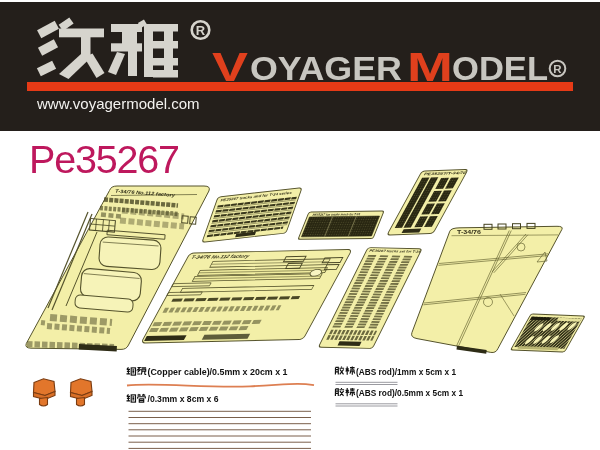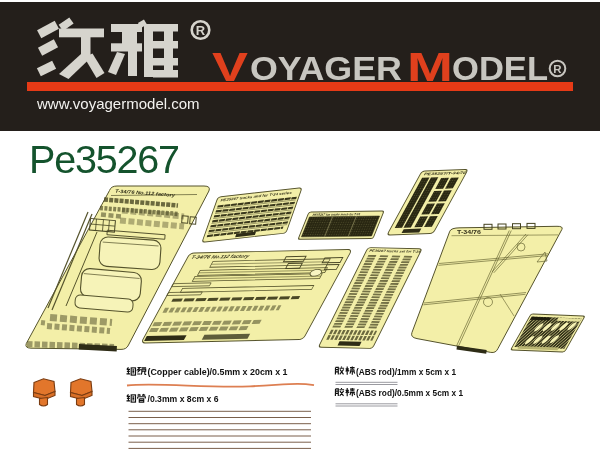--- a/index.html
+++ b/index.html
@@ -50,21 +50,21 @@
   <text x="452" y="80" font-weight="bold" font-size="34" fill="#c8c6c0" textLength="96" lengthAdjust="spacingAndGlyphs">ODEL</text>
 
   <circle cx="557.5" cy="68.5" r="7.8" fill="none" stroke="#c8c6c0" stroke-width="2"></circle>
   <text x="557.5" y="73" font-size="11.5" font-weight="bold" fill="#c8c6c0" text-anchor="middle">R</text>
 
   <rect x="27" y="82" width="546" height="9" fill="#e63a16"></rect>
 
   <text x="37" y="109" font-size="15" fill="#f4f3f0" letter-spacing="0">www.voyagermodel.com</text>
 </svg>
 
-<div class="abs" style="left:29px;top:136.8px;font-size:39.5px;letter-spacing:-1.2px;color:#14532d;text-align:center;">Pe35267</div>
+<div class="abs" style="left:29px;top:136.8px;font-size:39.5px;letter-spacing:-1.2px;color:#be185d;text-align:center;">Pe35267</div>
 
 <svg class="abs" style="left:0;top:160px;" width="600" height="290" viewBox="0 160 600 290">
   <defs>
     <pattern id="mesh" width="2.4" height="2.4" patternUnits="userSpaceOnUse">
       <rect width="2.4" height="2.4" fill="#262410"></rect>
       <rect width="1.1" height="1.1" x="0.65" y="0.65" fill="#504e2c"></rect>
     </pattern>
     <pattern id="slats" width="2.7" height="6" patternUnits="userSpaceOnUse" patternTransform="rotate(28)">
       <rect width="2.7" height="6" fill="#34321a"></rect>
       <rect width="0.8" height="6" fill="#c2be7e"></rect>

